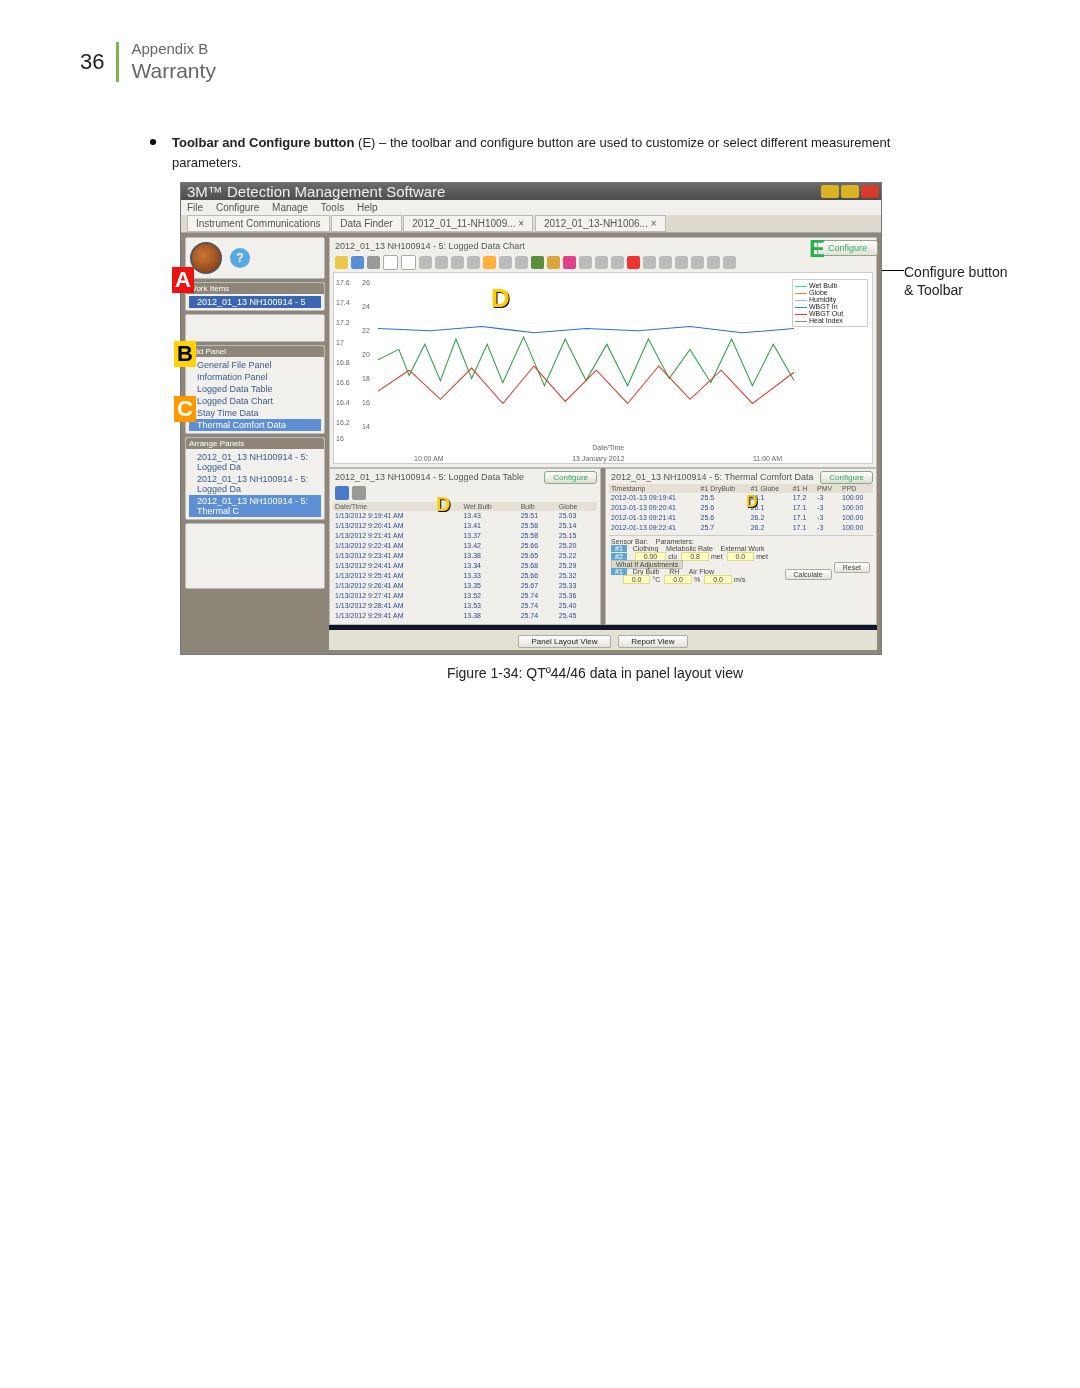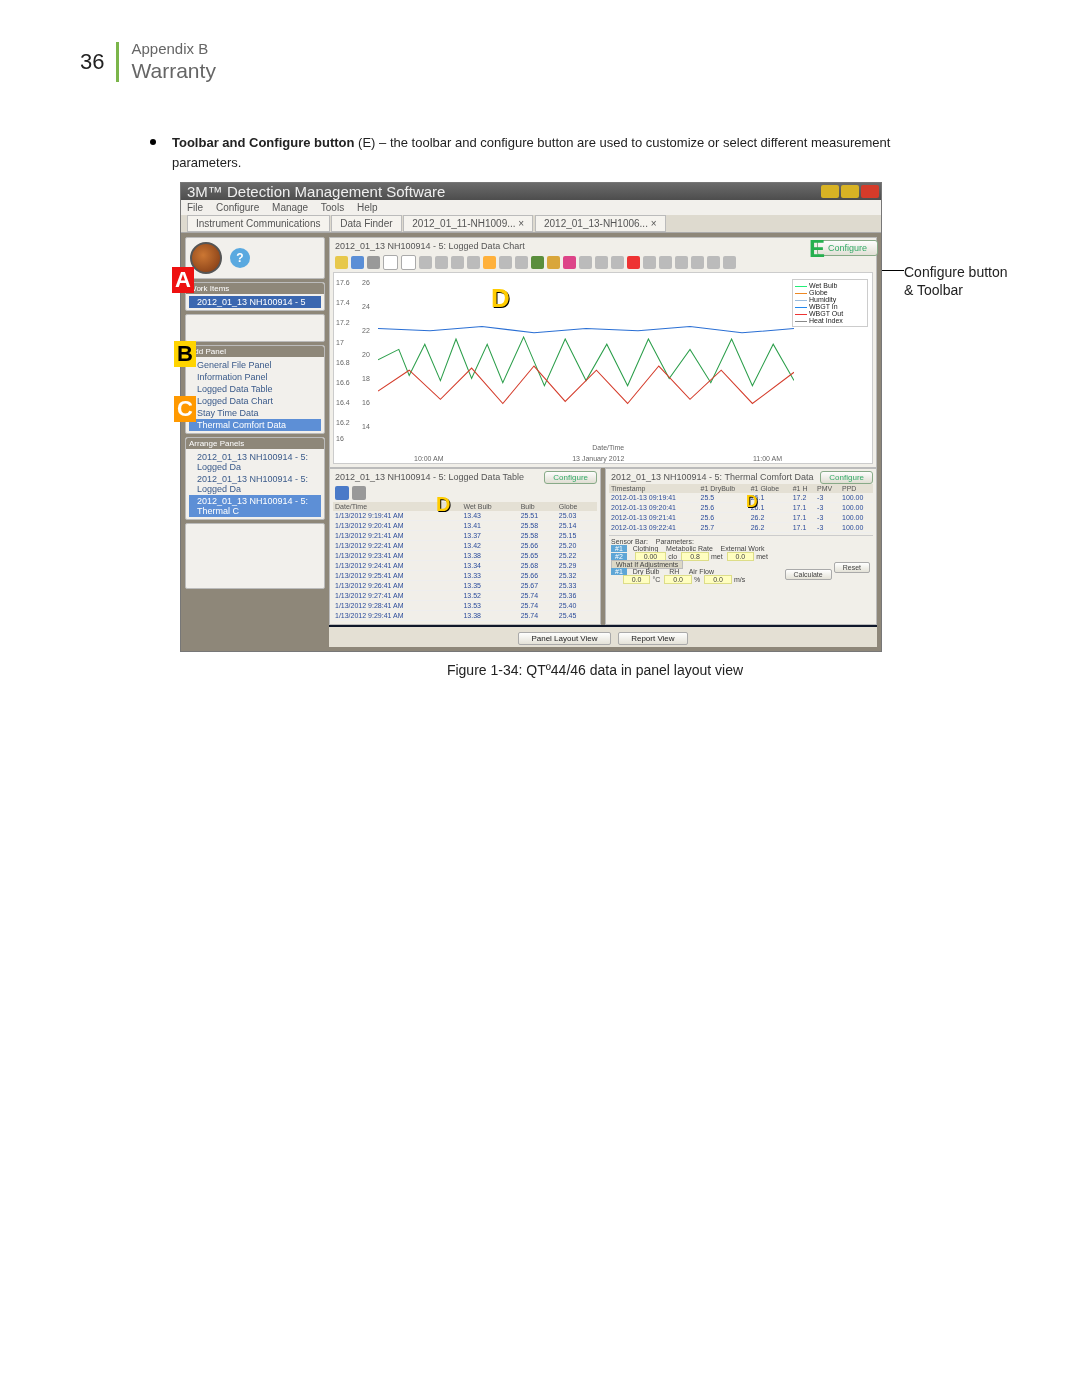--- a/index.html
+++ b/index.html
@@ -54,21 +54,21 @@
     .tablepanel,.comfpanel{flex:1;background:#f1efe9;border:1px solid #bbb;padding:3px;position:relative}
     .cfg2{background:linear-gradient(#fdfdfd,#e0ded3);border:1px solid #8a8;font-size:8px;padding:1px 8px;border-radius:3px;color:#3a6;position:absolute;right:3px;top:2px}
     .tblhead{display:flex;gap:3px;align-items:center;padding:2px}
     .hicon{width:14px;height:14px;background:#4a7ac8;border-radius:2px}
     table{width:100%;border-collapse:collapse;font-size:7px;color:#315}
     th{background:#e4e0d4;padding:1px 2px;text-align:left;font-weight:400;color:#555}
     td{padding:1px 2px;border-bottom:1px solid #eee;color:#2a4b9b}
     .comfright .sbar{font-size:7px;color:#444;padding:2px;border-top:1px solid #ccc;margin-top:2px}
     .fld{display:inline-block;background:#fffec0;border:1px solid #dd8;padding:0 8px;margin:0 2px;font-size:7px}
     .btn-sm{display:inline-block;background:linear-gradient(#fff,#e4e2d7);border:1px solid #aaa;padding:1px 8px;font-size:7px;border-radius:2px;margin:1px}
-    .botbar{background:#e4e0d4;border-top:2px solid #0f172a;padding:2px;text-align:center}
+    .botbar{background:#e4e0d4;border-top:5px solid #0f172a;padding:2px;text-align:center}
     .botbar span{display:inline-block;background:linear-gradient(#fefefe,#e4e2d7);border:1px solid #aaa;padding:1px 12px;font-size:8px;border-radius:2px;margin:0 2px}
     
     .mk{position:absolute;font:bold 22px Arial;color:#fff}
     .mkA{background:#e11;padding:0 3px;left:-9px;top:84px}
     .mkB{background:#ffd400;color:#000;padding:0 3px;left:-7px;top:158px}
     .mkC{background:#f90;padding:0 3px;left:-7px;top:213px}
     .mkD{font-size:26px;color:#ffcc00;left:310px;top:100px;text-shadow:1px 1px #000}
     .mkD2{font-size:20px;color:#ffcc00;left:255px;top:310px;text-shadow:1px 1px #000}
     .mkD3{font-size:16px;color:#ffcc00;left:565px;top:310px;text-shadow:1px 1px #000}
     .mkE{font-size:24px;color:#26b04f;left:628px;top:52px}

